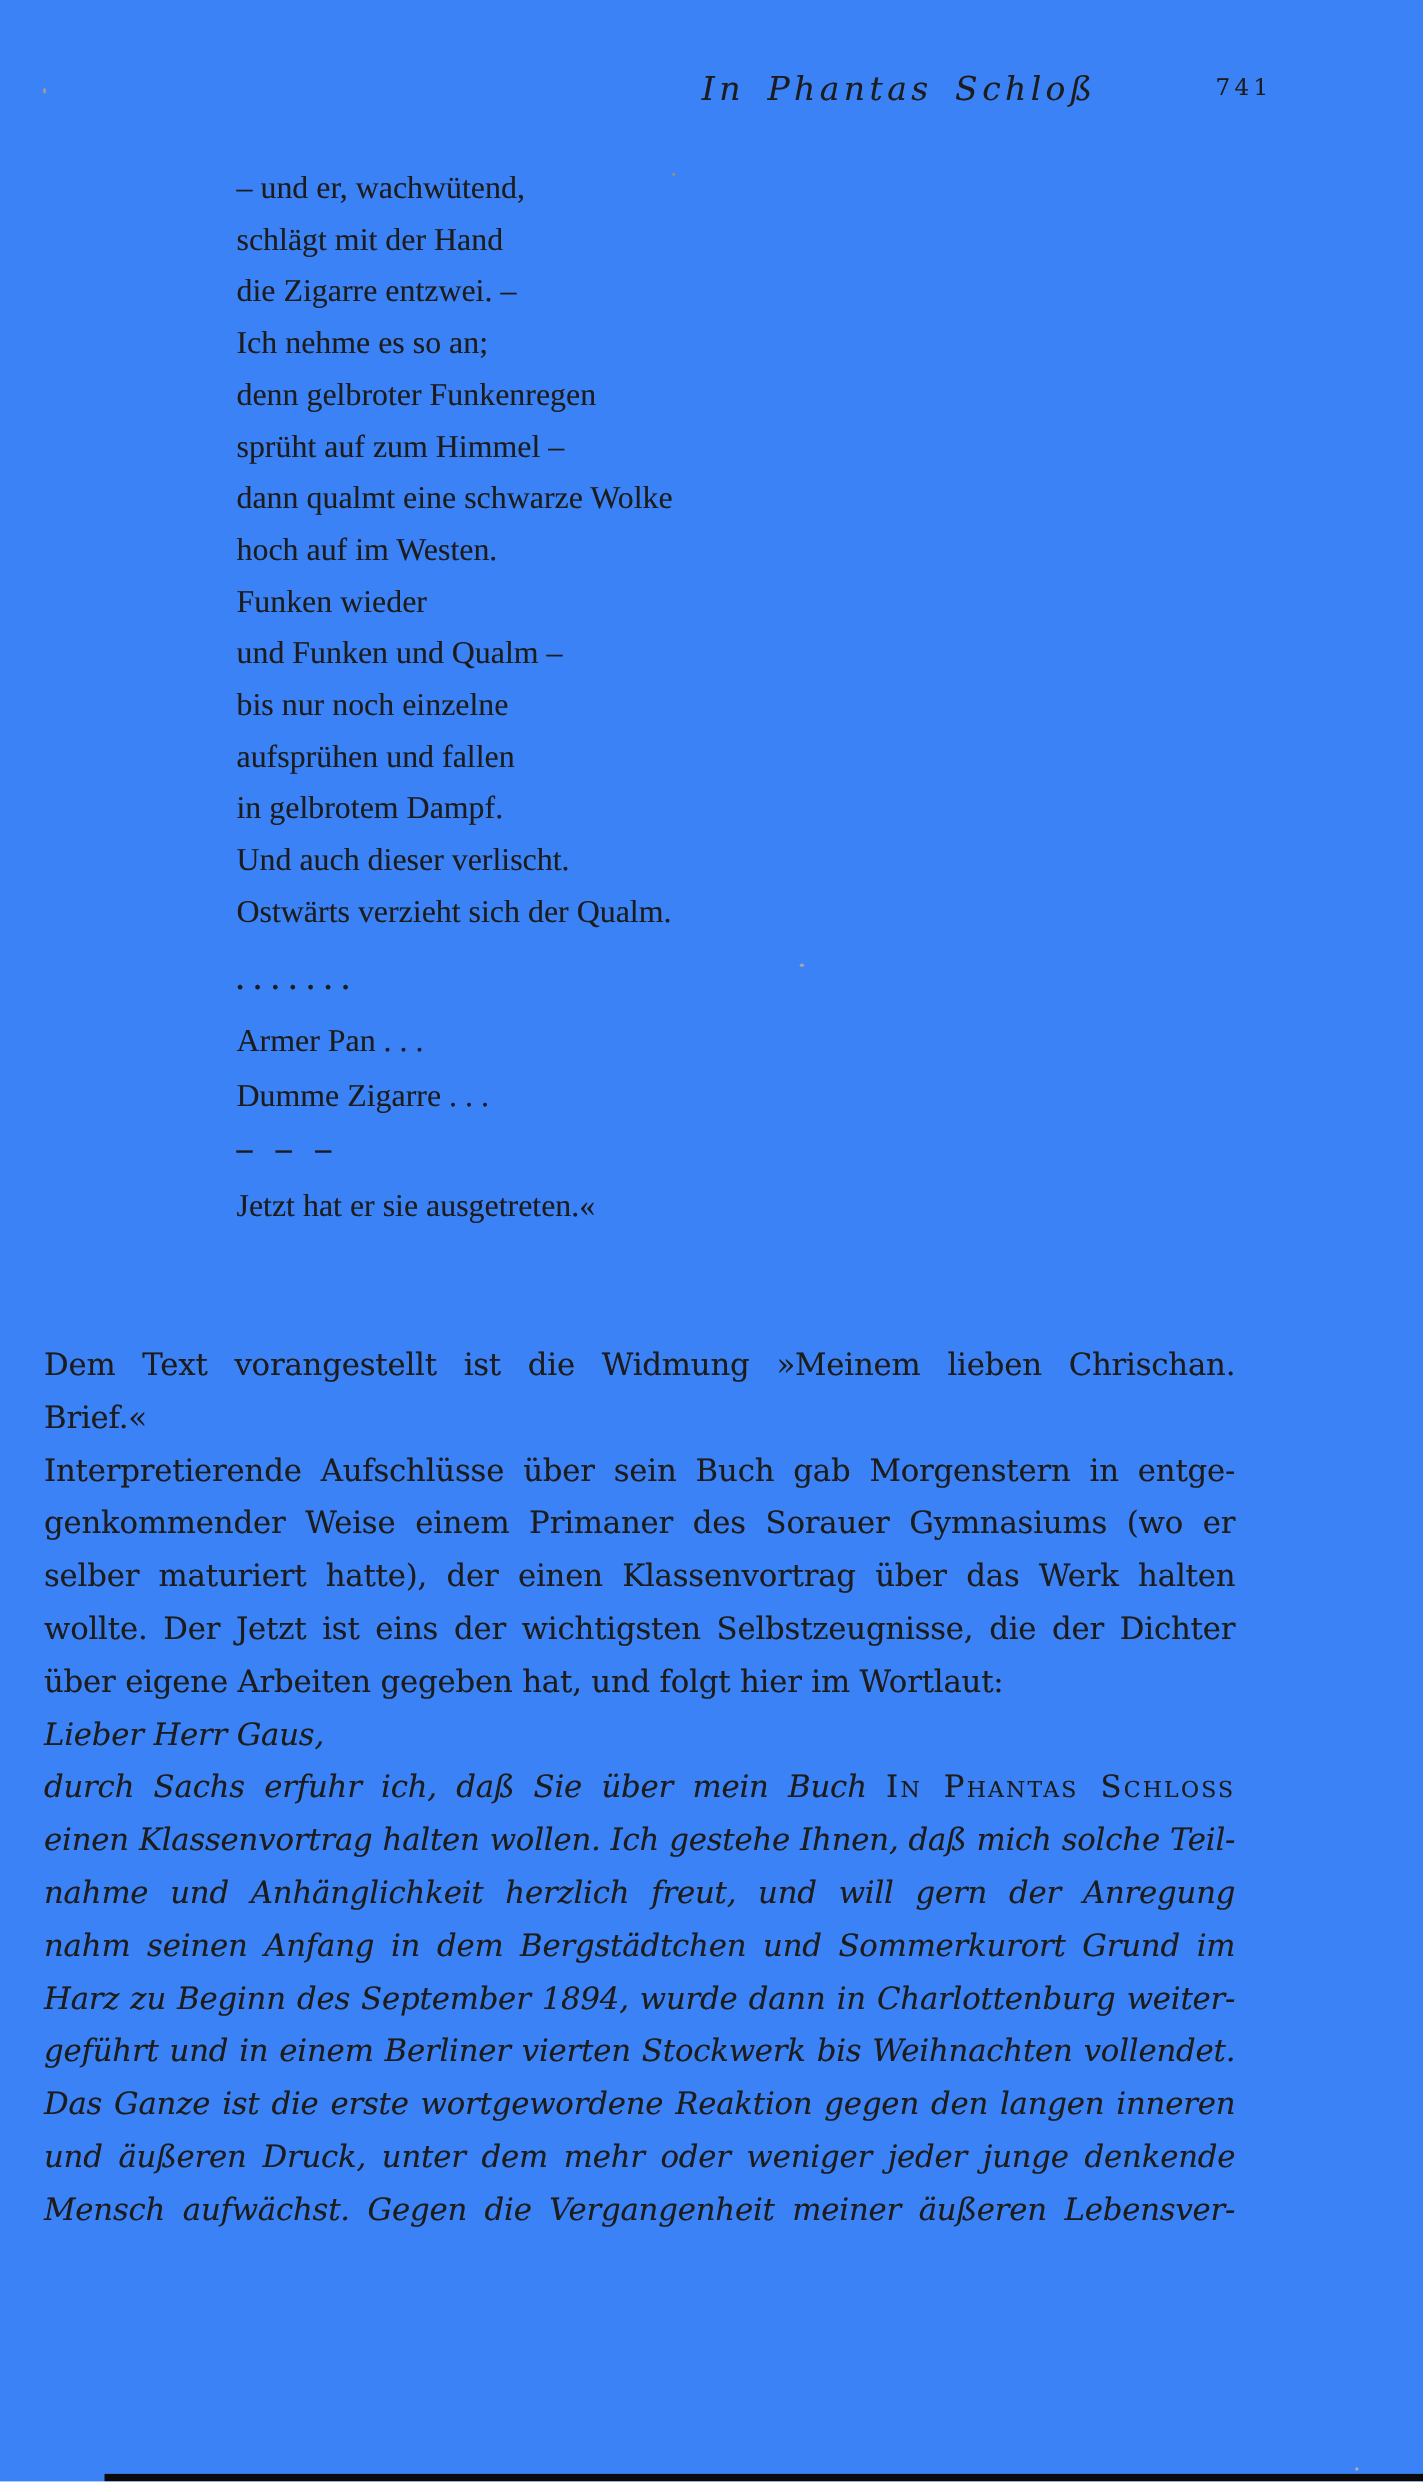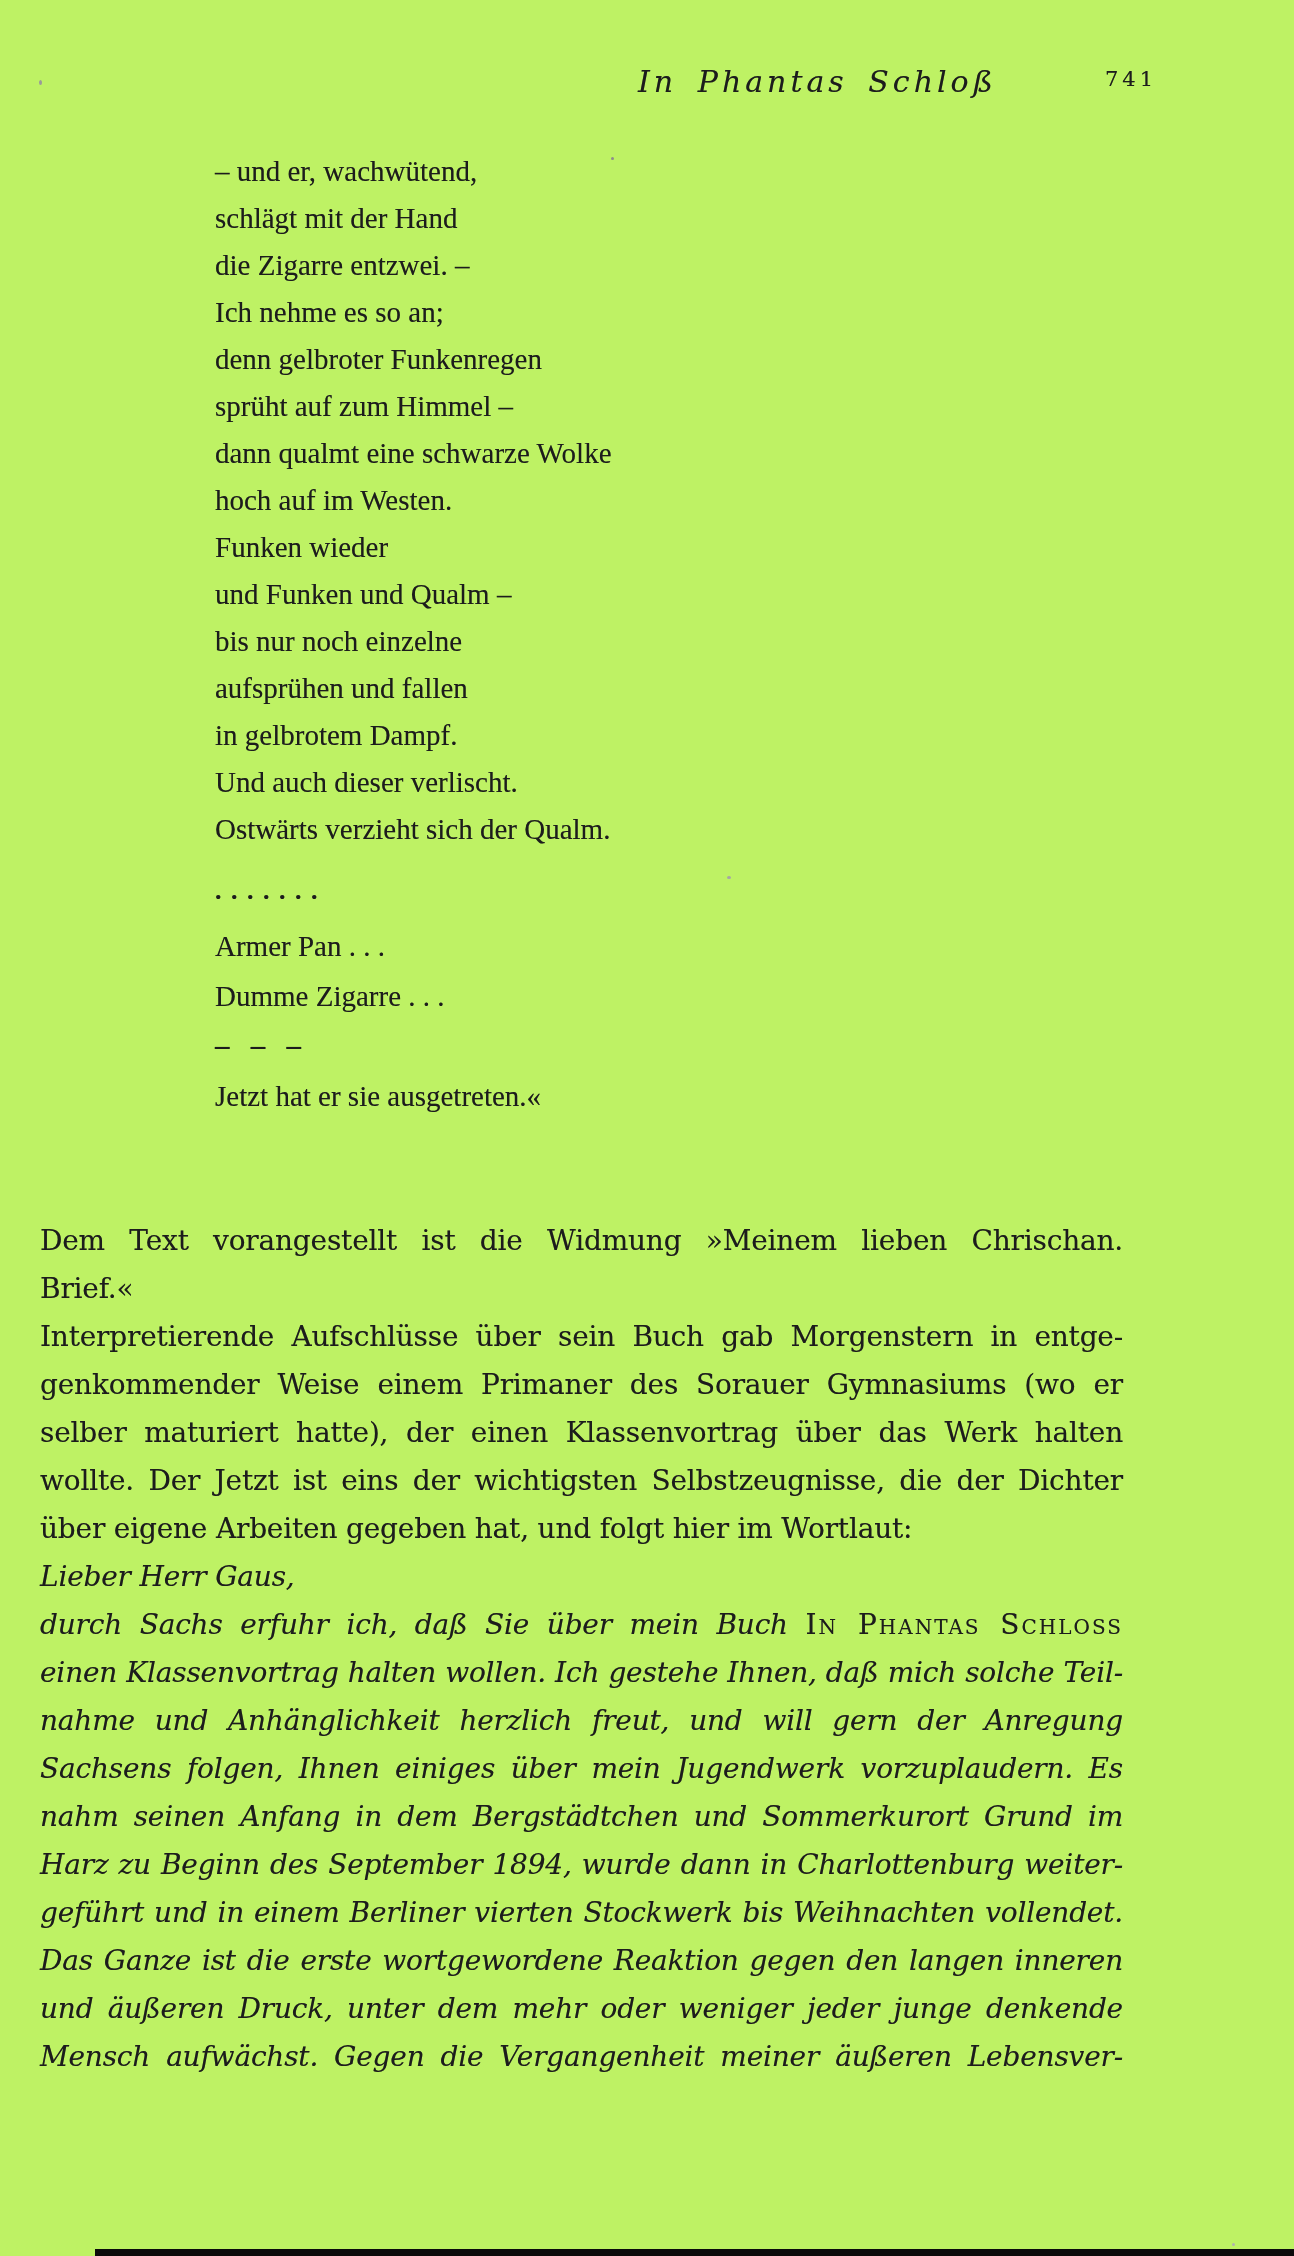--- a/index.html
+++ b/index.html
@@ -4,21 +4,21 @@
 <style>
   html, body {
     margin: 0;
     padding: 0;
     background: #ffffff;
   }
   .page {
     position: relative;
     width: 1294px;
     height: 2256px;
-    background: #bef264;
+    background: #3b82f6;
     overflow: hidden;
     font-family: "DejaVu Serif", "Liberation Serif", serif;
     color: #1c1c1c;
     text-shadow: 0 0 0.5px rgba(40,40,40,0.45);
   }
   .content {
     position: absolute;
     left: 40px;
     top: 64px;
     width: 1083px;
@@ -155,21 +155,20 @@
       <div class="ln j">selber maturiert hatte), der einen Klassenvortrag über das Werk halten</div>
       <div class="ln j">wollte. Der Jetzt ist eins der wichtigsten Selbstzeugnisse, die der Dichter</div>
       <div class="ln">über eigene Arbeiten gegeben hat, und folgt hier im Wortlaut:</div>
     </div>
 
     <div class="letter">
       <div class="ln">Lieber Herr Gaus,</div>
       <div class="ln j"><span>durch Sachs erfuhr ich, daß Sie über mein Buch </span><span class="sc">In Phantas Schloss</span></div>
       <div class="ln j">einen Klassenvortrag halten wollen. Ich gestehe Ihnen, daß mich solche Teil-</div>
       <div class="ln j">nahme und Anhänglichkeit herzlich freut, und will gern der Anregung</div>
-      <div class="ln j">Sachsens folgen, Ihnen einiges über mein Jugendwerk vorzuplaudern. Es</div>
       <div class="ln j">nahm seinen Anfang in dem Bergstädtchen und Sommerkurort Grund im</div>
       <div class="ln j">Harz zu Beginn des September 1894, wurde dann in Charlottenburg weiter-</div>
       <div class="ln j">geführt und in einem Berliner vierten Stockwerk bis Weihnachten vollendet.</div>
       <div class="ln j">Das Ganze ist die erste wortgewordene Reaktion gegen den langen inneren</div>
       <div class="ln j">und äußeren Druck, unter dem mehr oder weniger jeder junge denkende</div>
       <div class="ln j">Mensch aufwächst. Gegen die Vergangenheit meiner äußeren Lebensver-</div>
     </div>
 
   </div>
 

